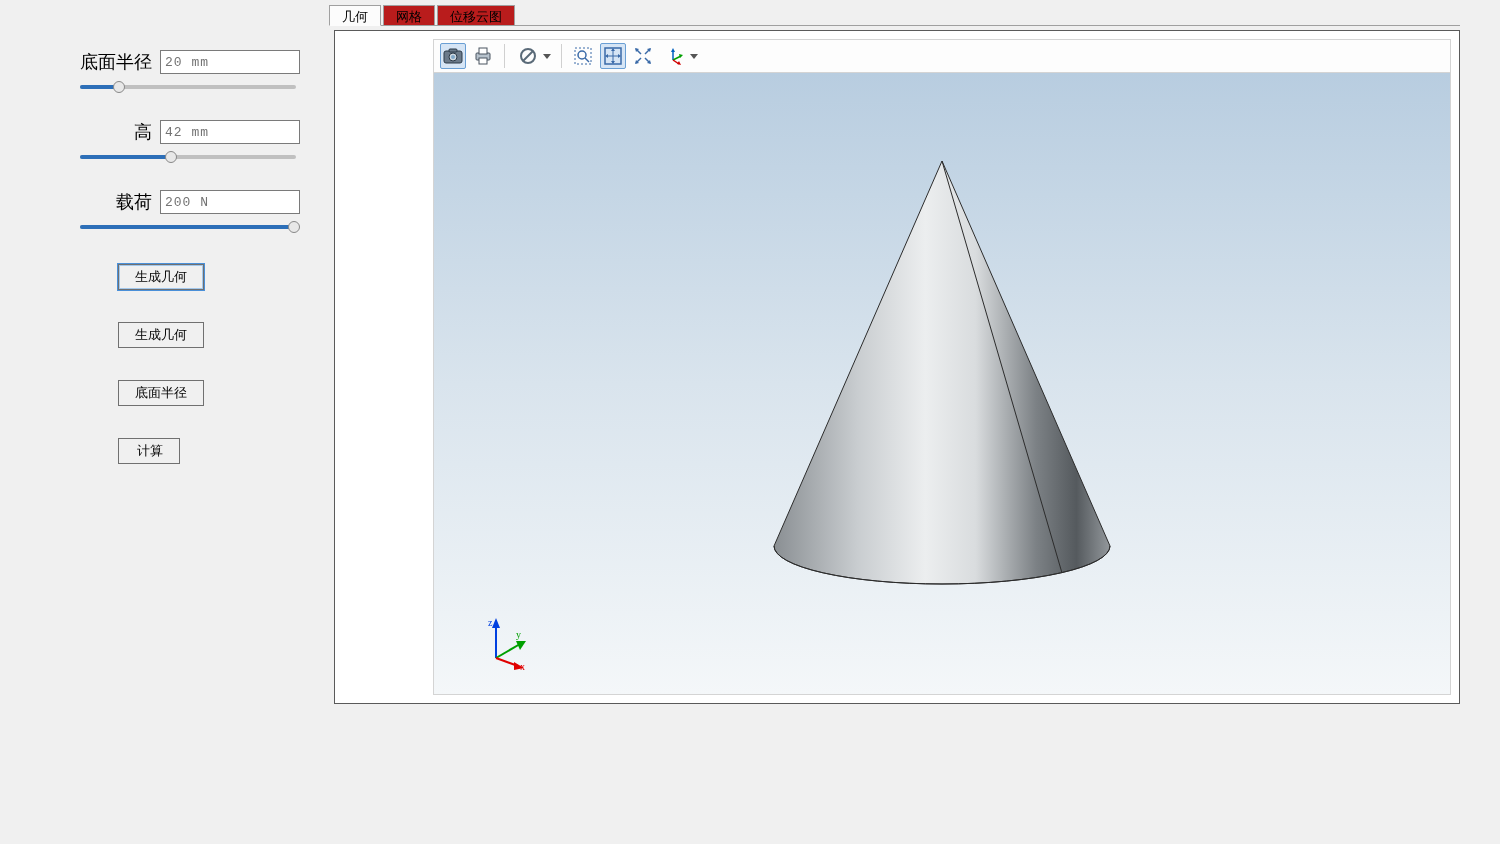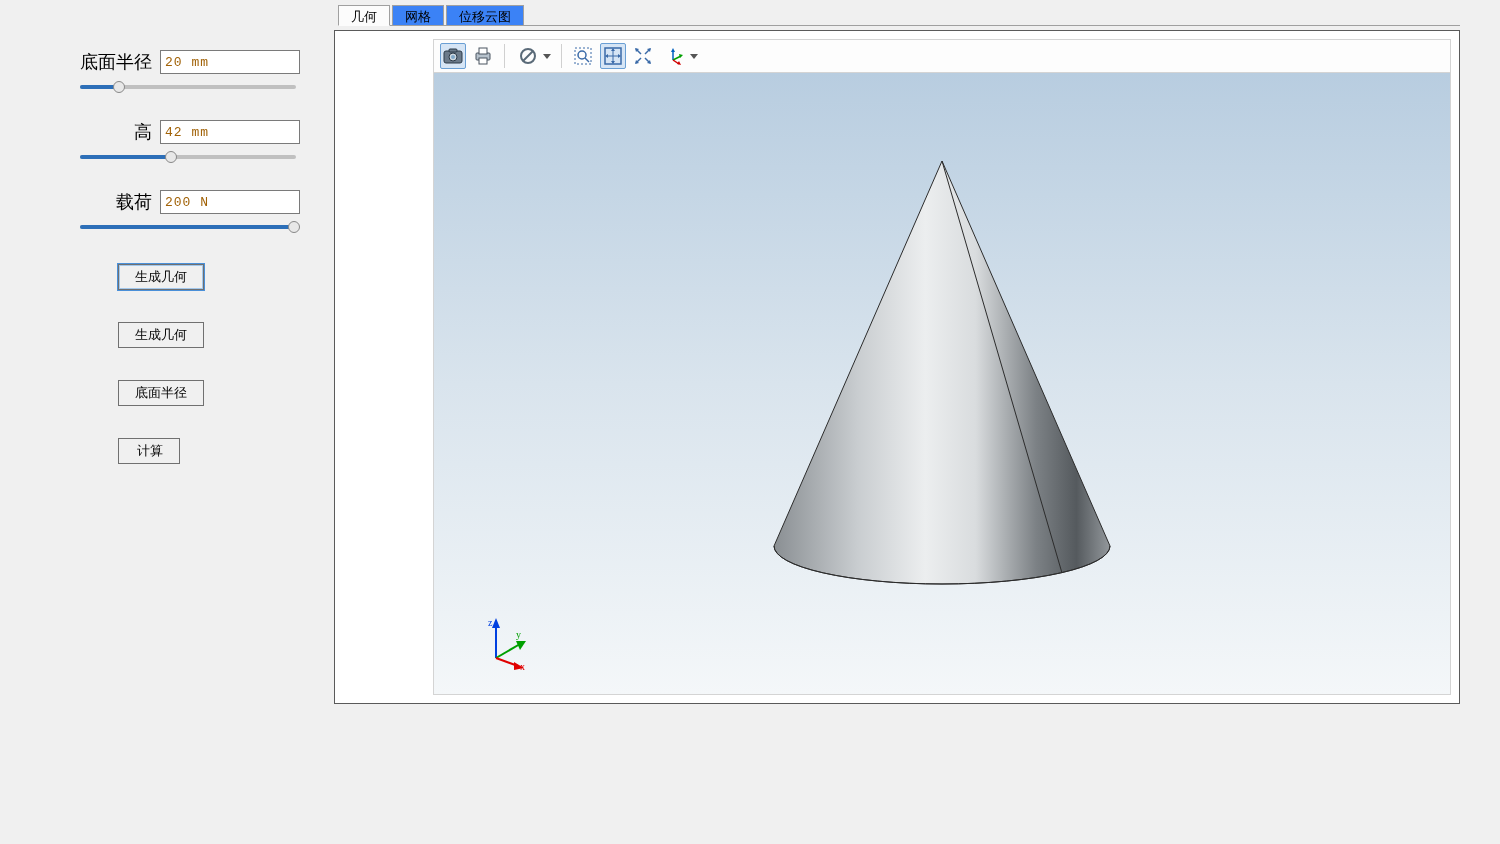--- a/index.html
+++ b/index.html
@@ -29,21 +29,21 @@
     text-align: right;
   }
   .param-input {
     width: 140px;
     height: 24px;
     border: 1px solid #7a7a7a;
     background: #fff;
     font-family: "Courier New", monospace;
     font-size: 13px;
     padding: 0 4px;
-    color: #a16207;
+    color: #737373;
     letter-spacing: 1px;
   }
   .slider-container {
     position: relative;
     height: 14px;
     margin-left: 52px;
     margin-right: 4px;
   }
   .slider-track {
     position: absolute;
@@ -100,27 +100,27 @@
     height: 100%;
     display: flex;
     flex-direction: column;
     padding-top: 4px;
   }
   .tabs {
     display: flex;
     height: 22px;
     font-size: 13px;
     border-bottom: 1px solid #a0a0a0;
-    margin-left: 10px;
+    margin-left: 1px;
     margin-right: 40px;
   }
   .tab {
     padding: 2px 12px;
     border: 1px solid #a0a0a0;
-    background: #3b82f6;
+    background: #b91c1c;
     margin-right: 2px;
     cursor: pointer;
     position: relative;
     top: 1px;
   }
   .tab.active {
     background: #fcfcfc;
     border-bottom: 1px solid #fcfcfc;
     font-weight: normal;
   }

